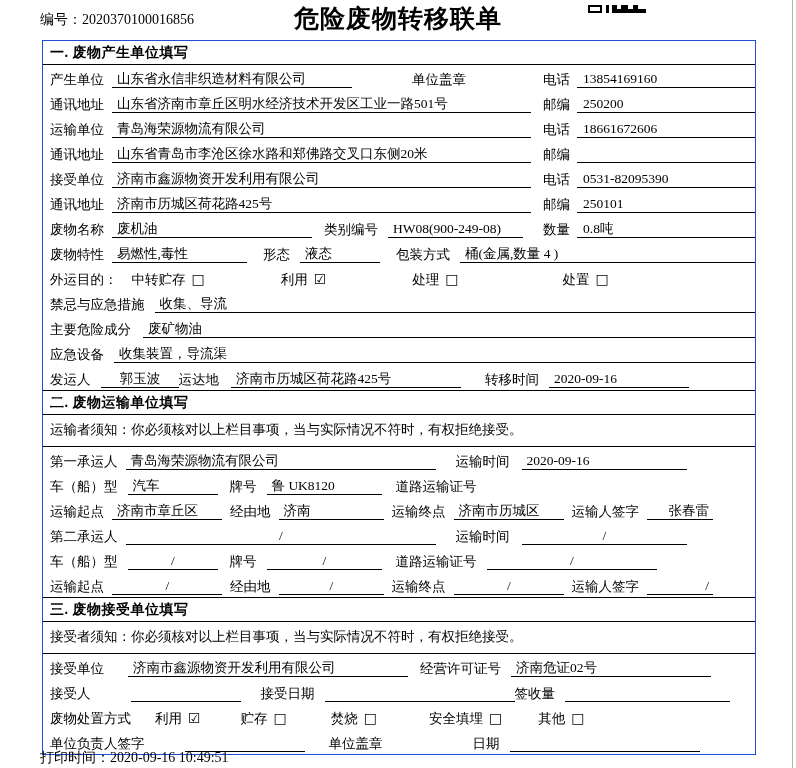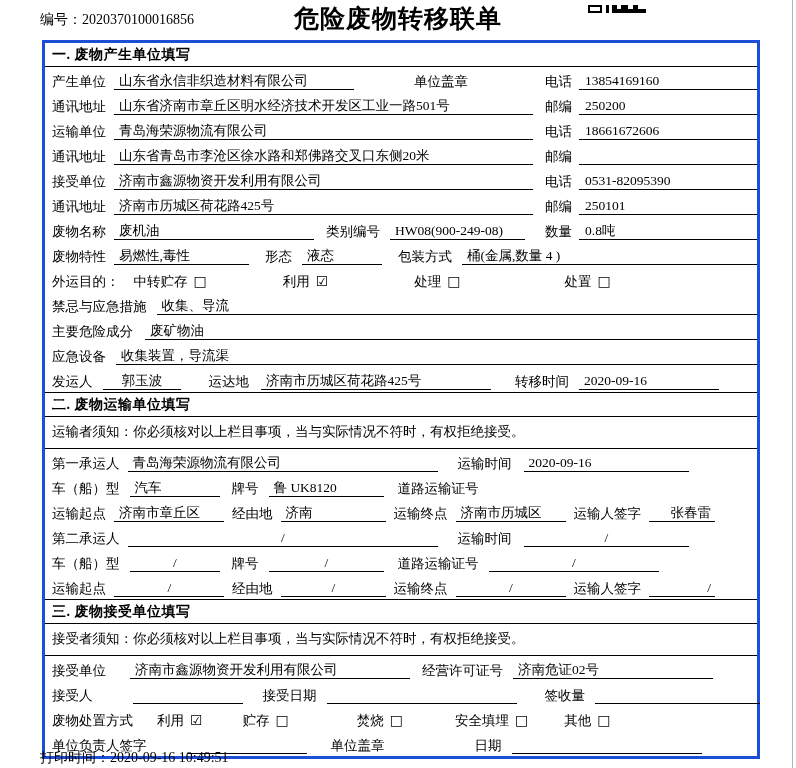--- a/index.html
+++ b/index.html
@@ -7,39 +7,39 @@
     width:796px;height:768px;overflow:hidden;background:#ffffff;color:#000;
     font-family:"Liberation Serif","DejaVu Serif",serif;position:relative;
   }
   .page-right-edge{position:absolute;right:3px;top:0;bottom:0;width:1px;background:#b3b3b3;}
   
   .doc-header{position:absolute;left:0;top:0;width:100%;height:26px;}
   .doc-no{position:absolute;left:40px;top:11px;font-size:14px;white-space:nowrap;}
   .doc-title{position:absolute;left:0;right:0;top:2px;text-align:center;font-size:25px;font-weight:bold;letter-spacing:1px;}
   .qr{position:absolute;left:588px;top:0;width:60px;height:9px;}
   
-  .form{position:absolute;left:42px;top:40px;width:712px;border:3px solid #1d4ed8;background:#fff;}
+  .form{position:absolute;left:42px;top:40px;width:712px;border:1px solid #1d4ed8;background:#fff;}
   .section + .section{border-top:1px solid #000;}
   .sec-h{font-weight:bold;font-size:14px;padding:3px 7px 2px;border-bottom:1px solid #000;letter-spacing:.5px;}
   .notice{font-size:13.5px;padding:6px 7px 7px;border-bottom:1px solid #000;}
   .row{display:flex;align-items:flex-end;height:25px;padding:0 0 2px 7px;font-size:13.5px;line-height:1.2;box-sizing:border-box;}
   .lbl{white-space:nowrap;flex:none;}
   .val{border-bottom:1px solid #000;padding:0 4px 0 5px;white-space:nowrap;flex:none;box-sizing:border-box;overflow:visible;}
   .grow{flex:1 1 auto;min-width:0;}
   .sp{flex:1 1 auto;}
   .ctr{text-align:center;}
   .rgroup{display:flex;align-items:flex-end;flex:none;width:212px;}
   .rgroup .rlbl{width:34px;flex:none;white-space:nowrap;}
   .rgroup .rval{flex:1 1 auto;border-bottom:1px solid #000;padding:0 4px 0 6px;white-space:nowrap;min-width:0;}
   .opt{white-space:nowrap;flex:none;}
   .box{font-family:"DejaVu Sans","Liberation Sans",sans-serif;font-size:14px;margin-left:6px;}
   
   .g8{margin-left:8px;}  .g10{margin-left:10px;} .g12{margin-left:12px;} .g14{margin-left:14px;}
-  .g16{margin-left:16px;} .g20{margin-left:20px;} .g24{margin-left:24px;} .g28{margin-left:28px;}
-  .g36{margin-left:36px;} .g40{margin-left:40px;} .g44{margin-left:68px;} .g52{margin-left:52px;}
+  .g16{margin-left:16px;} .g20{margin-left:20px;} .g24{margin-left:24px;} .g28{}
+  .g36{margin-left:36px;} .g40{margin-left:40px;} .g44{margin-left:44px;} .g52{margin-left:52px;}
   .g60{margin-left:60px;} .g76{margin-left:76px;} .g86{margin-left:86px;} .g90{margin-left:90px;} .g104{margin-left:104px;} .w66{width:66px;text-align:right;} .w78{width:78px;} .w80{width:80px;} .w90{width:90px;} .w105{width:105px;} .w110{width:110px;} .w115{width:115px;} .w120{width:120px;} .w135{width:135px;} .w140{width:140px;}
   .w165{width:165px;} .w170{width:170px;} .w190{width:190px;} .w200{width:200px;} .w230{width:230px;}
   .w240{width:240px;} .w280{width:280px;} .w310{width:310px;}
   
   .print-line{position:absolute;left:40px;top:749px;font-size:14px;white-space:nowrap;}
 </style>
 </head>
 <body>
 
 <div class="doc-header">

